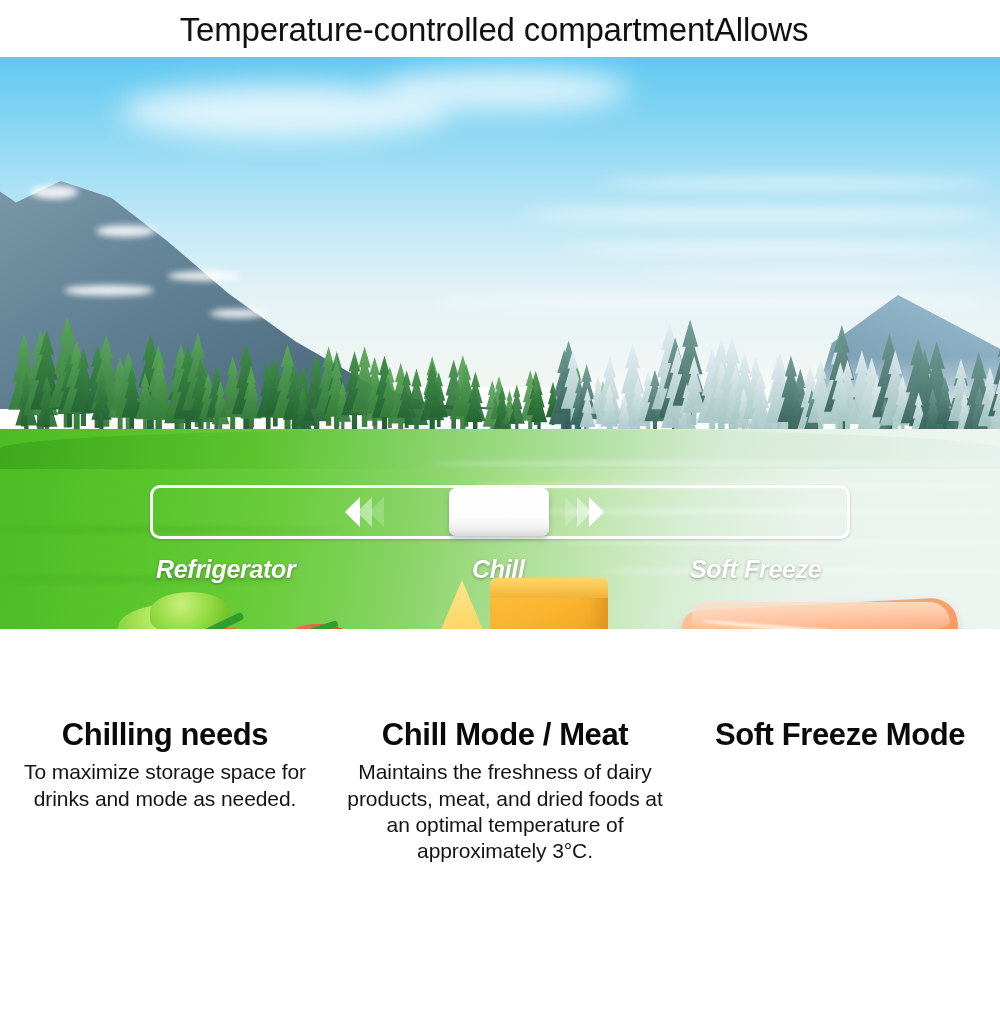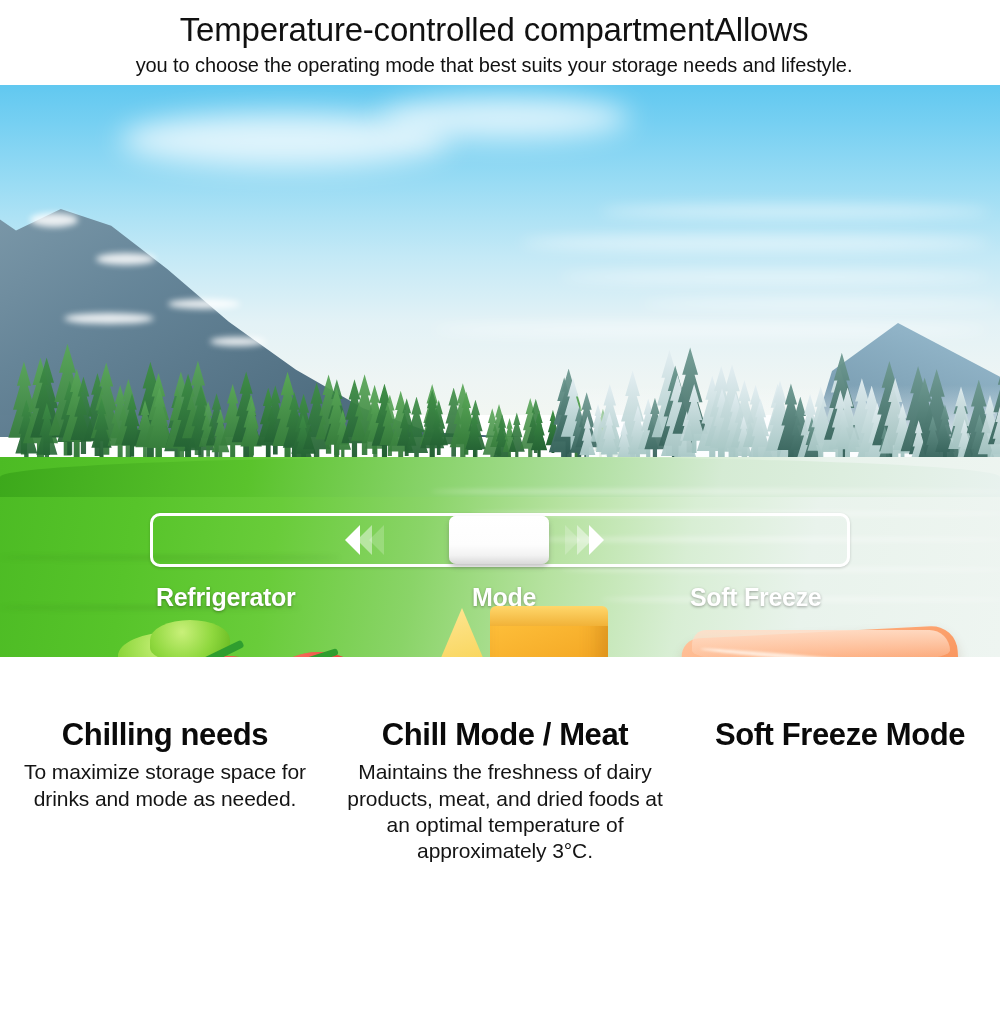--- a/index.html
+++ b/index.html
@@ -197,20 +197,21 @@
   .slider-labels {
     position:absolute;
     left:150px; top:498px;
     width:740px; height:32px;
   }
   .slider-label {
     position:absolute;
     color:#ffffff;
     font-size:25px;
     font-weight:700;
+    font-style:italic;
     letter-spacing:-0.3px;
     text-shadow:0 1px 3px rgba(0,0,0,0.35);
     white-space:nowrap;
   }
   .slider-label.l0 { left:6px; }
   .slider-label.l1 { left:322px; }
   .slider-label.l2 { left:540px; }
 
   
   .foods {
@@ -307,21 +308,20 @@
     letter-spacing:-0.1px;
   }
 </style>
 </head>
 <body>
 
 <div class="page">
 
   <div class="header">
     <div class="header-title">Temperature-controlled compartmentAllows</div>
-    <div class="header-sub">you to choose the operating mode that best suits your storage needs and lifestyle.</div>
   </div>
 
   <div class="hero">
 
     <div class="sky"></div>
 
     <div class="sky-cloud" style="left:120px; top:28px; width:330px; height:54px;"></div>
     <div class="sky-cloud" style="left:380px; top:12px; width:250px; height:42px;"></div>
     <div class="sky-streak" style="left:520px; top:150px; width:470px; height:16px;"></div>
     <div class="sky-streak" style="left:560px; top:186px; width:430px; height:12px;"></div>
@@ -515,21 +515,21 @@
         <div class="chev r" style="opacity:0.2;"></div>
         <div class="chev r" style="opacity:0.45; margin-left:-3px;"></div>
         <div class="chev r" style="opacity:1; margin-left:-3px;"></div>
       </div>
 
       <div class="slider-handle"></div>
     </div>
 
     <div class="slider-labels">
       <div class="slider-label l0">Refrigerator</div>
-      <div class="slider-label l1">Mode</div>
+      <div class="slider-label l1">Chill</div>
       <div class="slider-label l2">Soft Freeze</div>
     </div>
 
     <div class="foods">
 
       <div>
         <div class="lettuce" style="left:118px; top:42px; width:110px; height:48px;"></div>
         <div class="lettuce" style="left:150px; top:30px; width:80px; height:40px; border-radius:50% 50% 30% 30%;"></div>
         <div class="tomato" style="left:156px; top:66px; width:142px; height:140px;"></div>
 

